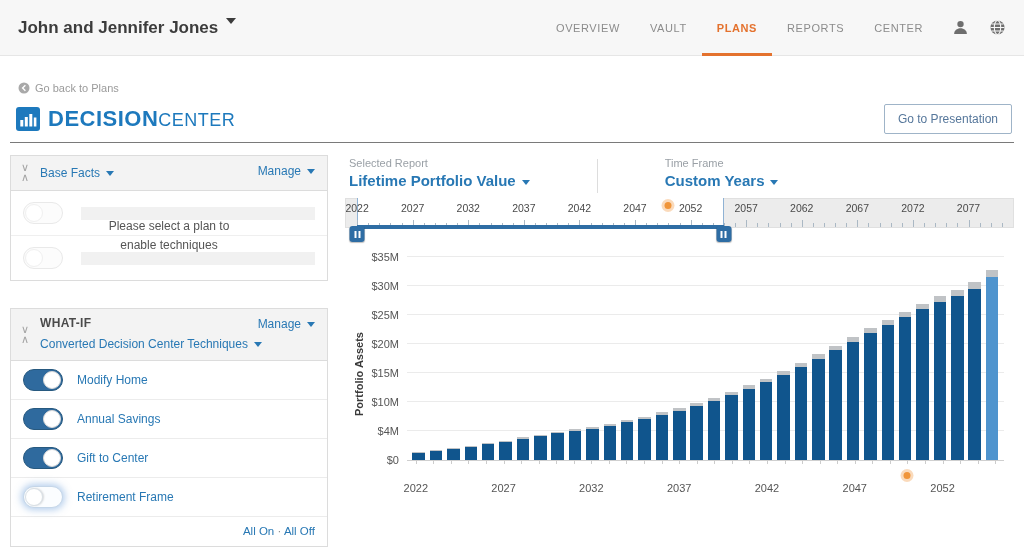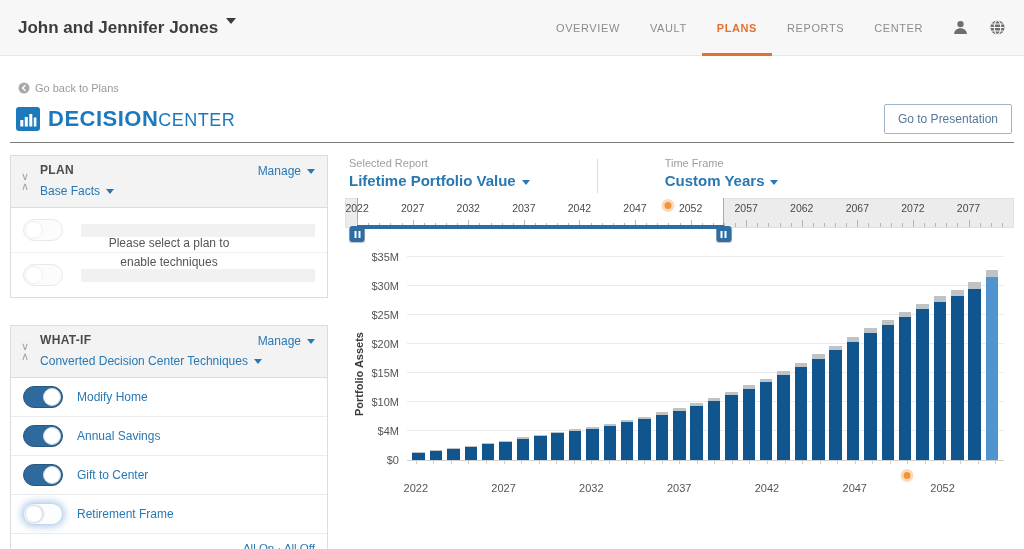--- a/index.html
+++ b/index.html
@@ -156,21 +156,20 @@
 
     <aside class="leftcol">
 
       <section class="panel">
         <div class="panelhead">
           <div class="chevcol">
             <span>∨</span>
               <span>∧</span>
           </div>
           <div class="headmain">
-            <div class="paneltitle">PLAN</div>
             <a class="bluelink"><span>Base Facts</span><span class="caret"></span></a>
           </div>
           <a class="bluelink managelink"><span>Manage</span><span class="caret"></span></a>
         </div>
         <div class="planbody">
           <div class="planrow">
             <div class="tgl disabled">
                 <div class="knob"></div>
               </div>
             <div class="phbar"></div>

